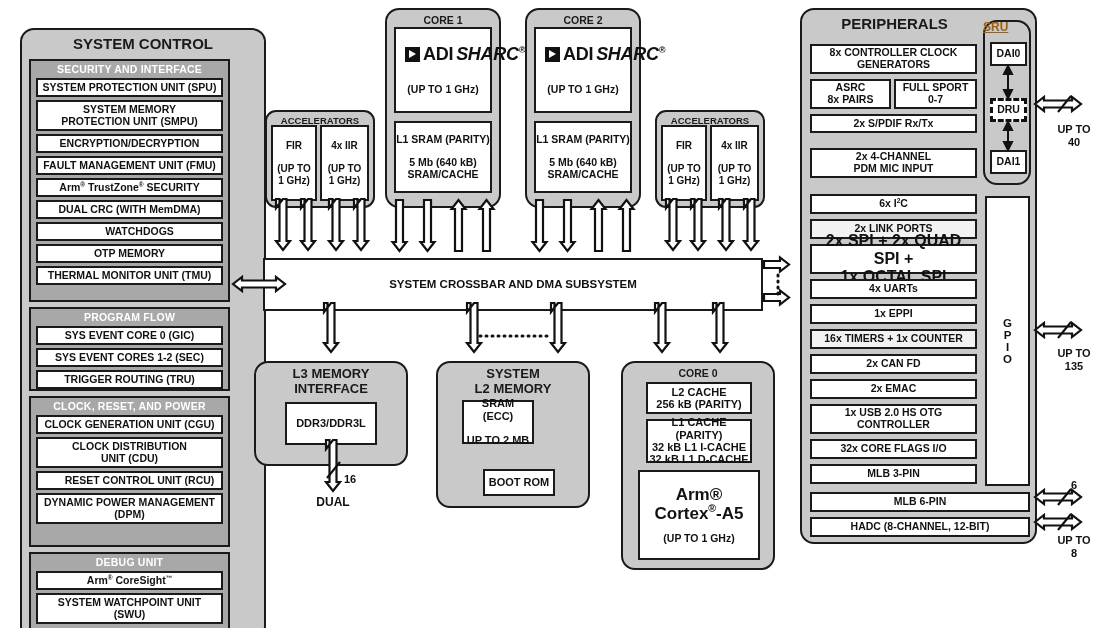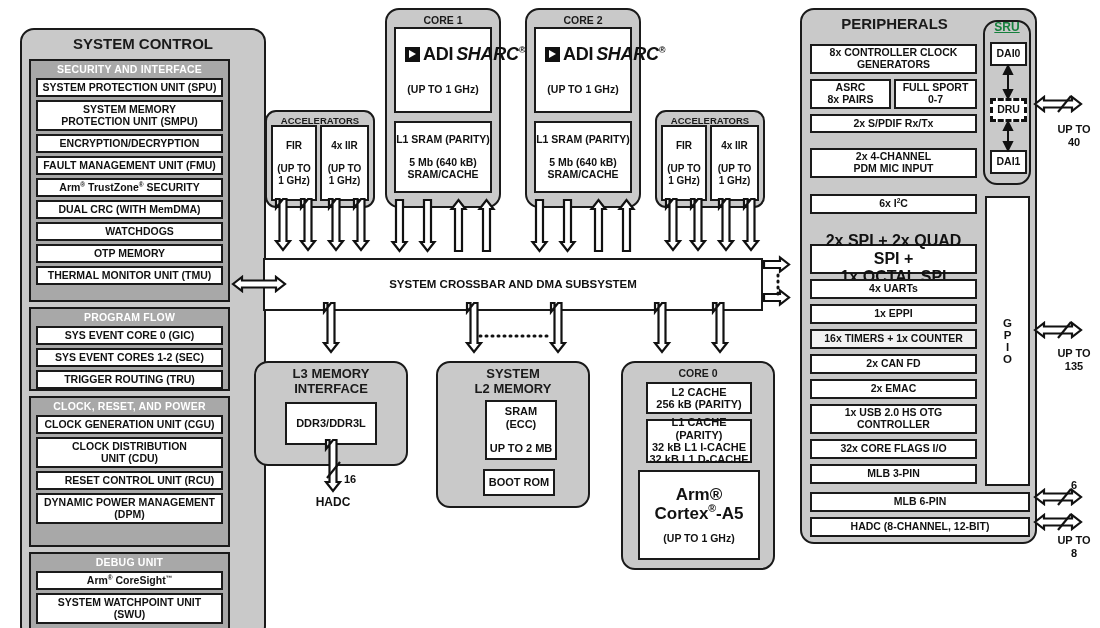--- a/index.html
+++ b/index.html
@@ -13,21 +13,21 @@
   
   .group{position:absolute;background:#a8a8a8;border:2.5px solid #1a1a1a;box-sizing:border-box;}
   .group-title{text-align:center;font-weight:bold;color:#fff;letter-spacing:.2px;}
 
   
   .cell{position:absolute;background:#fff;border:2.5px solid #1a1a1a;box-sizing:border-box;
         display:flex;align-items:center;justify-content:center;text-align:center;
         font-weight:bold;color:#111;line-height:1.12;}
   .cell.lt{background:#f2f2f2;}
 
-  .ttl{position:absolute;text-align:center;font-weight:bold;color:#15803d;line-height:1.15;text-decoration:underline;}
+  .ttl{position:absolute;font-weight:bold;color:#a16207;line-height:1.15;text-decoration:underline;}
   .lbl{position:absolute;text-align:center;font-weight:bold;color:#111;line-height:1.15;}
 
   
   .dashed{border:3px dashed #111;background:#fff;}
 
   sup{font-size:.62em;vertical-align:super;line-height:0;font-weight:bold;}
 
   
   .vert{writing-mode:horizontal-tb;}
   .vert span{display:block;line-height:1.05;}
@@ -156,27 +156,27 @@
   </div>
 
   <div class="cell" style="left:263px;top:258px;width:500px;height:53px;font-size:11.5px;">SYSTEM CROSSBAR AND DMA SUBSYSTEM</div>
 
   <div class="panel" style="left:254px;top:361px;width:154px;height:105px;">
     <div class="panel-title" style="top:4px;font-size:13px;white-space:pre-line;line-height:1.15;">L3 MEMORY
 INTERFACE</div>
   </div>
   <div class="cell" style="left:285px;top:402px;width:92px;height:43px;font-size:11px;">DDR3/DDR3L</div>
   <div class="lbl" style="left:340px;top:473px;width:20px;font-size:11px;">16</div>
-  <div class="lbl" style="left:305px;top:496px;width:56px;font-size:12px;">HADC</div>
+  <div class="lbl" style="left:305px;top:496px;width:56px;font-size:12px;">DUAL</div>
 
   <div class="panel" style="left:436px;top:361px;width:154px;height:147px;">
     <div class="panel-title" style="top:4px;font-size:13px;white-space:pre-line;line-height:1.15;">SYSTEM
 L2 MEMORY</div>
   </div>
-  <div class="cell" style="left:485px;top:400px;width:72px;height:60px;font-size:11px;white-space:pre-line;">SRAM
+  <div class="cell" style="left:462px;top:400px;width:72px;height:44px;font-size:11px;white-space:pre-line;">SRAM
 (ECC)
 
 UP TO 2 MB</div>
   <div class="cell" style="left:483px;top:469px;width:72px;height:27px;font-size:11px;">BOOT ROM</div>
 
   <div class="panel" style="left:621px;top:361px;width:154px;height:209px;">
     <div class="panel-title" style="top:4px;font-size:10.5px;">CORE 0</div>
   </div>
   <div class="cell" style="left:646px;top:382px;width:106px;height:32px;font-size:11px;white-space:pre-line;">L2 CACHE
 256 kB (PARITY)</div>
@@ -199,20 +199,21 @@
 8x PAIRS</div>
   <div class="cell" style="left:894px;top:79px;width:83px;height:30px;font-size:10.5px;white-space:pre-line;">FULL SPORT
 0-7</div>
   <div class="cell" style="left:810px;top:114px;width:167px;height:19px;font-size:10.5px;white-space:pre-line;">2x S/PDIF Rx/Tx</div>
   <div class="cell" style="left:810px;top:148px;width:167px;height:30px;font-size:10.5px;white-space:pre-line;">2x 4-CHANNEL
 PDM MIC INPUT</div>
 
   <div class="cell" style="left:810px;top:194px;width:167px;height:20px;font-size:10.5px;">
     <span>6x I<sup>2</sup>C</span>
   </div>
+  <div class="cell lt" style="left:810px;top:219px;width:167px;height:20px;font-size:10.5px;white-space:pre-line;">2x LINK PORTS</div>
   <div class="cell" style="left:810px;top:244px;width:167px;height:30px;font-size:16px;white-space:pre-line;">2x SPI + 2x QUAD SPI +
 1x OCTAL SPI</div>
   <div class="cell" style="left:810px;top:279px;width:167px;height:20px;font-size:10.5px;white-space:pre-line;">4x UARTs</div>
   <div class="cell" style="left:810px;top:304px;width:167px;height:20px;font-size:10.5px;white-space:pre-line;">1x EPPI</div>
   <div class="cell lt" style="left:810px;top:329px;width:167px;height:20px;font-size:10.5px;white-space:pre-line;">16x TIMERS + 1x COUNTER</div>
   <div class="cell" style="left:810px;top:354px;width:167px;height:20px;font-size:10.5px;white-space:pre-line;">2x CAN FD</div>
   <div class="cell" style="left:810px;top:379px;width:167px;height:20px;font-size:10.5px;white-space:pre-line;">2x EMAC</div>
   <div class="cell" style="left:810px;top:404px;width:167px;height:30px;font-size:10.5px;white-space:pre-line;">1x USB 2.0 HS OTG
 CONTROLLER</div>
   <div class="cell" style="left:810px;top:439px;width:167px;height:20px;font-size:10.5px;white-space:pre-line;">32x CORE FLAGS I/O</div>

